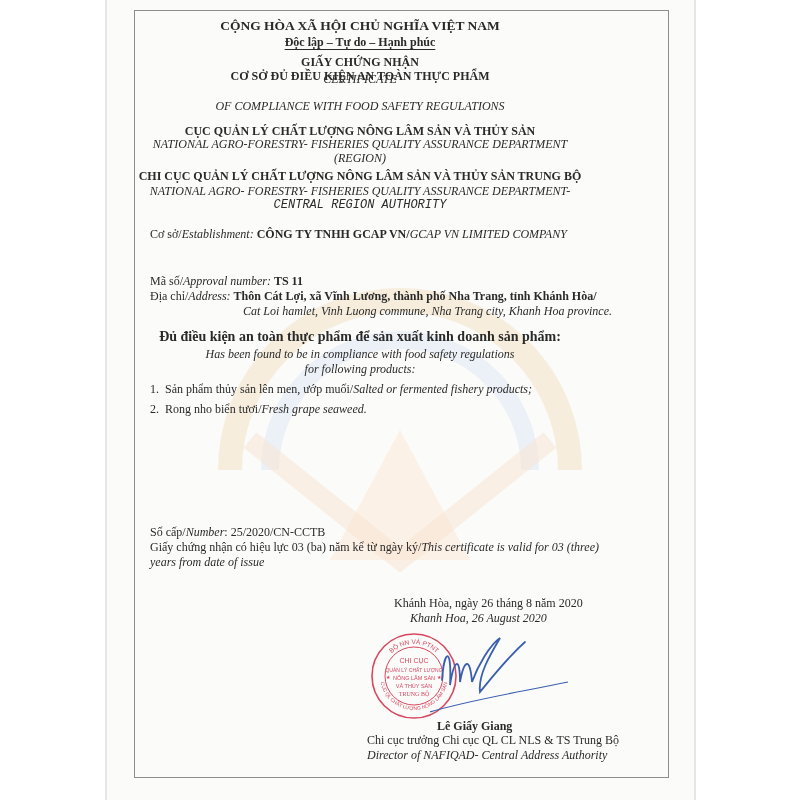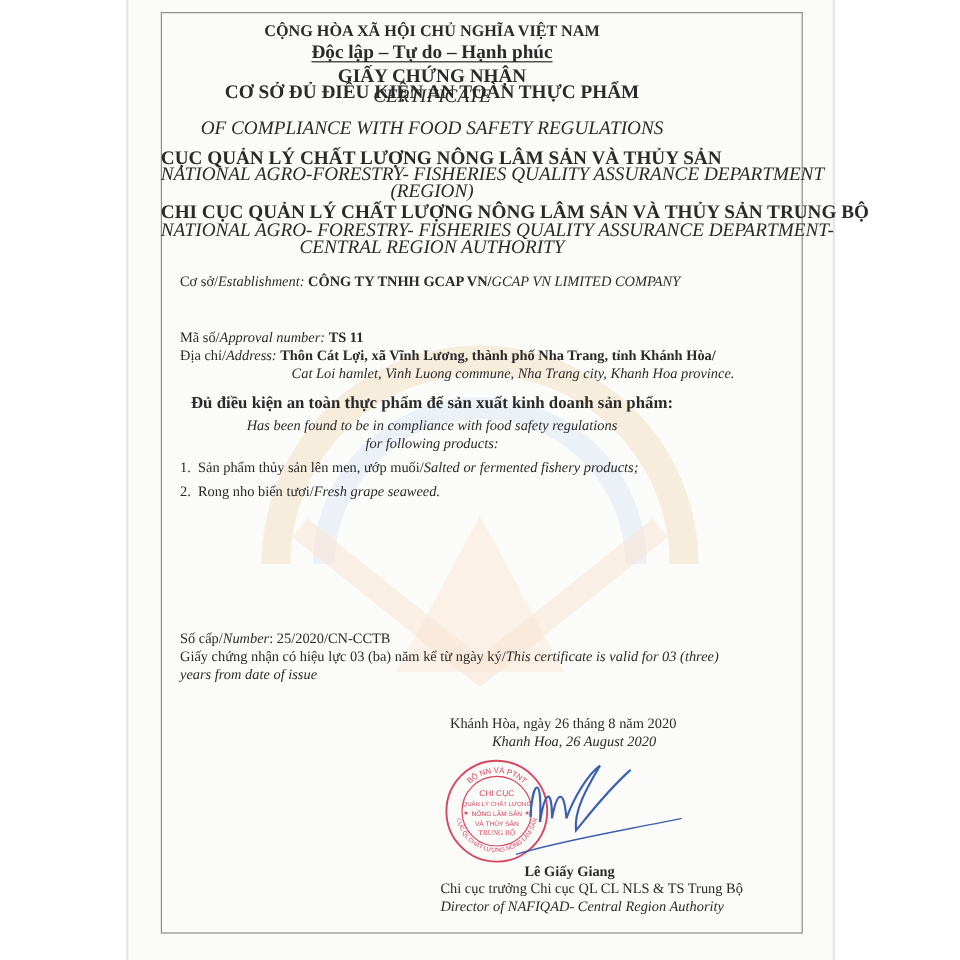--- a/index.html
+++ b/index.html
@@ -7,21 +7,21 @@
          font-family:"Liberation Serif", "DejaVu Serif", serif; color:#2a2a2a; }
   .paper { position:absolute; left:105px; top:0; width:587px; height:800px; background:#fbfbfa;
            border-left:2px solid #e6e6e6; border-right:2px solid #e6e6e6; }
   .frame { position:absolute; left:134px; top:10px; width:533px; height:766px; border:1px solid #8d8d8d; }
   .watermark { position:absolute; left:0; top:0; width:800px; height:800px; pointer-events:none; }
   .line { position:absolute; white-space:nowrap; }
   .c { left:134px; width:452px; text-align:center; }
   .b { font-weight:bold; }
   .i { font-style:italic; }
   .t1 { font-size:13.5px; }
-  .t2 { font-size:16px; }
+  .t2 { font-size:12px; }
   .under { text-decoration:underline; text-underline-offset:3px; }
   .l { left:150px; }
   .sz { font-size:12px; }
   .h2 { font-size:14px; }
   .stamp { position:absolute; left:370px; top:632px; width:88px; height:88px; }
   .sig { position:absolute; left:430px; top:620px; width:140px; height:100px; }
 </style>
 </head>
 <body>
 
@@ -42,21 +42,21 @@
 <div class="line c b t2" style="top:55px;">GIẤY CHỨNG NHẬN</div>
 <div class="line c b t2" style="top:69px;">CƠ SỞ ĐỦ ĐIỀU KIỆN AN TOÀN THỰC PHẨM</div>
 <div class="line c i t2" style="top:72px;">CERTIFICATE</div>
 <div class="line c i t2" style="top:99px;">OF COMPLIANCE WITH FOOD SAFETY REGULATIONS</div>
 
 <div class="line c b t2" style="top:124px;">CỤC QUẢN LÝ CHẤT LƯỢNG NÔNG LÂM SẢN VÀ THỦY SẢN</div>
 <div class="line c i t2" style="top:137px;">NATIONAL AGRO-FORESTRY- FISHERIES QUALITY ASSURANCE DEPARTMENT</div>
 <div class="line c i t2" style="top:151px;">(REGION)</div>
 <div class="line c b t2" style="top:169px;">CHI CỤC QUẢN LÝ CHẤT LƯỢNG NÔNG LÂM SẢN VÀ THỦY SẢN TRUNG BỘ</div>
 <div class="line c i t2" style="top:184px;">NATIONAL AGRO- FORESTRY- FISHERIES QUALITY ASSURANCE DEPARTMENT-</div>
-<div class="line c i t2" style="top:198px;">CENTRAL REGION AUTHORITY</div>
+<div class="line c i t2" style="top:198px;font-family:Liberation Mono, monospace;">CENTRAL REGION AUTHORITY</div>
 
 <div class="line l sz" style="top:227px;">
   <span>Cơ sở/</span><span class="i">Establishment:</span>
   <span class="b">CÔNG TY TNHH GCAP VN/</span><span class="i">GCAP VN LIMITED COMPANY</span>
 </div>
 
 <div class="line l sz" style="top:258px;margin-top:16px;">
   <span>Mã số/</span><span class="i">Approval number:</span>
   <span class="b">TS 11</span>
 </div>
@@ -81,21 +81,21 @@
 </div>
 
 <div class="line l sz" style="top:525px;">
   <span>Số cấp/</span><span class="i">Number</span><span>:  25/2020/CN-CCTB</span>
 </div>
 <div class="line l sz" style="top:540px; width:505px; text-align:justify;">
   <span>Giấy chứng nhận có hiệu lực 03 (ba) năm kể từ ngày ký/</span><span class="i">This certificate is valid for 03 (three)</span>
 </div>
 <div class="line l i sz" style="top:555px;">years from date of issue</div>
 
-<div class="line sz" style="top:596px; left:375px;">Khánh Hòa, ngày 26 tháng 8 năm 2020</div>
+<div class="line sz" style="top:596px; left:394px;">Khánh Hòa, ngày 26 tháng 8 năm 2020</div>
 <div class="line i sz" style="top:611px; left:410px;">Khanh Hoa, 26 August 2020</div>
 
 <svg class="stamp" viewBox="0 0 88 88">
   <defs>
     <path id="topArc" d="M12 44 A32 32 0 0 1 76 44"></path>
     <path id="botArc" d="M10 44 A34 34 0 0 0 78 44"></path>
   </defs>
   <circle cx="44" cy="44" r="42" fill="none" stroke="#d9475f" stroke-width="1.6"></circle>
   <circle cx="44" cy="44" r="29" fill="none" stroke="#d9475f" stroke-width="1"></circle>
   <text font-size="6.5" fill="#d9475f" font-family="Liberation Sans, sans-serif"><textPath href="#topArc" startOffset="50%" text-anchor="middle">BỘ NN VÀ PTNT</textPath></text>
@@ -109,13 +109,13 @@
   <text x="67" y="47" font-size="5" fill="#d9475f">★</text>
 </svg>
 
 <svg class="sig" viewBox="0 0 140 100">
   <path d="M12 60 C14 30, 22 25, 20 65 C24 40, 30 35, 30 62 C34 40, 40 36, 42 62 C48 45, 60 25, 70 18 C60 35, 48 55, 50 72 C60 60, 75 40, 95 22" fill="none" stroke="#3b5fb0" stroke-width="1.8" stroke-linecap="round"></path>
   <path d="M0 92 C40 80, 90 72, 138 62" fill="none" stroke="#3b5fb0" stroke-width="1.2"></path>
 </svg>
 
 <div class="line b sz" style="top:719px; left:437px;">Lê Giấy Giang</div>
 <div class="line sz" style="top:733px; left:367px;">Chi cục trưởng Chi cục QL CL NLS &amp; TS Trung Bộ</div>
-<div class="line i sz" style="top:748px; left:367px;">Director of NAFIQAD- Central Region Authority</div>
+<div class="line i sz" style="top:748px; left:367px;">Director of NAFIQAD- Central Address Authority</div>
 
 </body></html>

